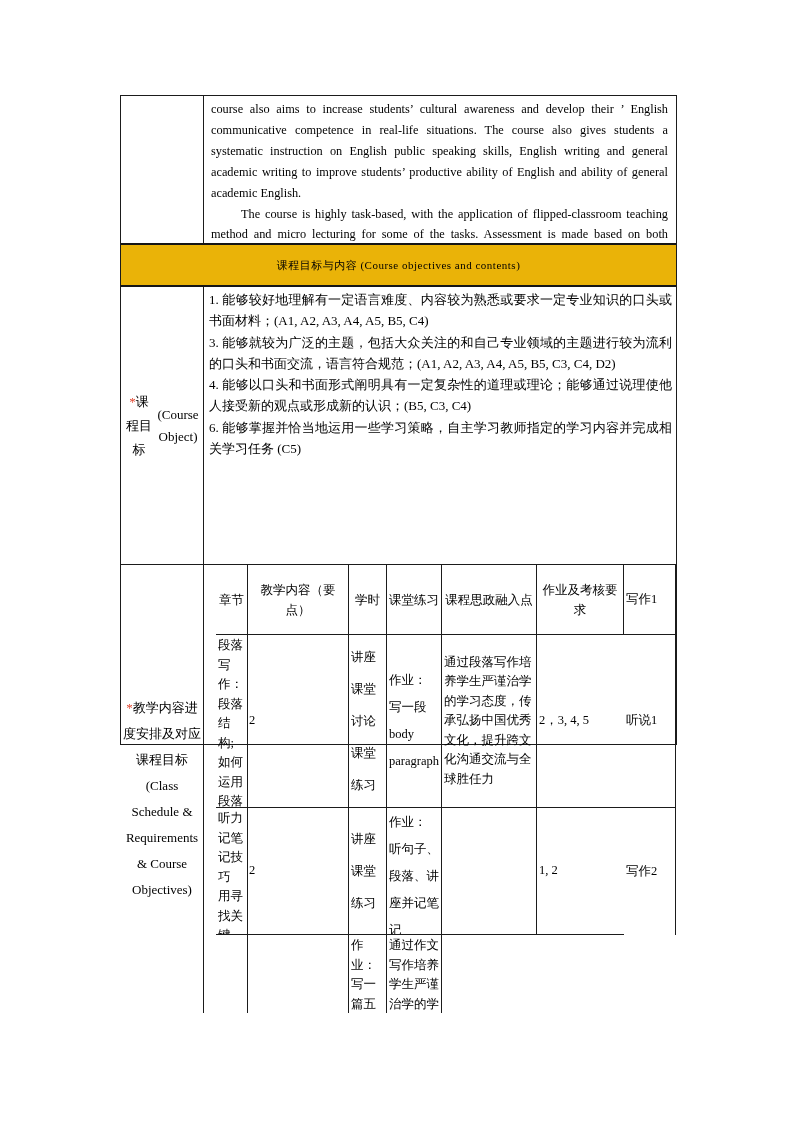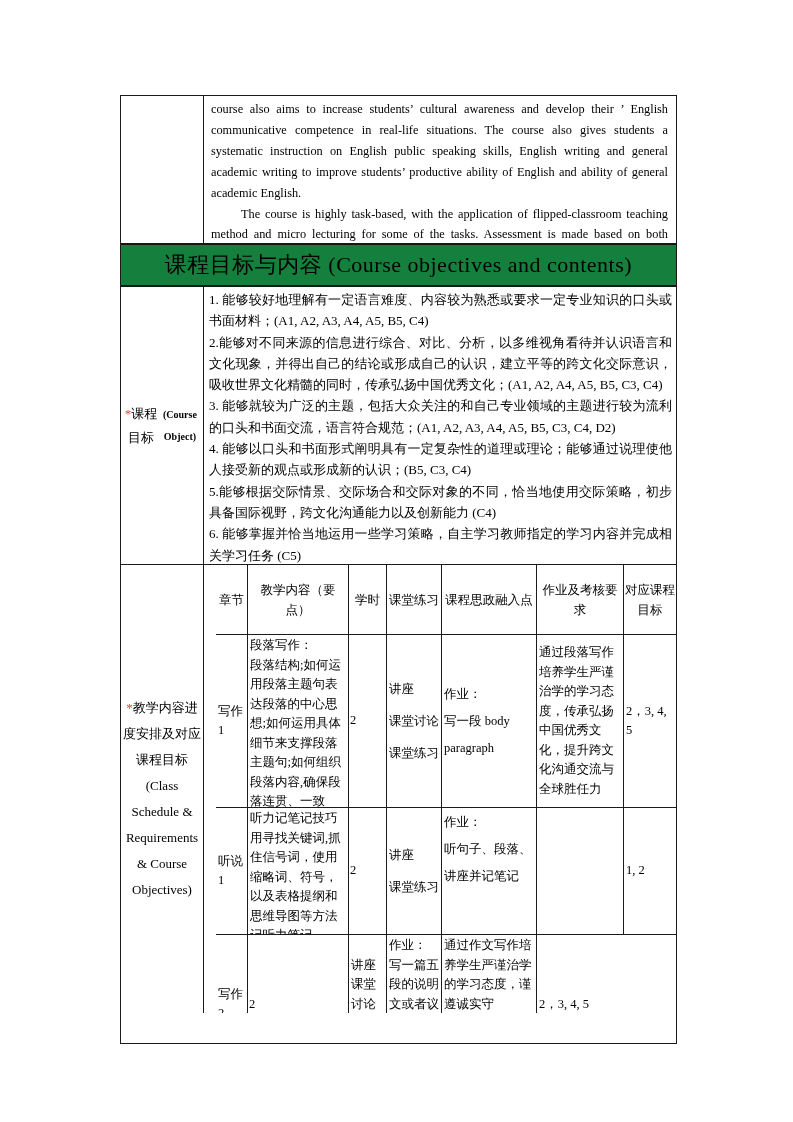--- a/index.html
+++ b/index.html
@@ -2,42 +2,42 @@
 <html><head>
 <meta charset="utf-8">
 <style>
   html,body{margin:0;padding:0;}
   body{
     width:793px;height:1122px;position:relative;background:#ffffff;
     font-family:"Liberation Serif","DejaVu Serif",serif;color:#000;
     overflow:hidden;
   }
   .doc-table{
-    position:absolute;left:120px;top:95px;width:557px;height:949px;
+    position:absolute;left:120px;top:95px;width:557px;height:650px;
     border:1px solid #1b1b1b;box-sizing:border-box;background:#fff;
   }
   .sec{display:flex;box-sizing:border-box;}
   .label-col{
     flex:0 0 83px;width:83px;border-right:1px solid #1b1b1b;box-sizing:border-box;
     display:flex;flex-direction:row;align-items:center;justify-content:center;
     text-align:center;font-size:13px;line-height:24px;padding:0 2px;
   }
-  .label-en{font-size:10px;line-height:22px;font-weight:bold;}
+  .label-en{font-size:13px;line-height:22px;}
   .star{color:#e0452e;}
   
   .sec1{height:147px;}
   .eng-cell{
     flex:1;padding:3px 8px 0 7px;font-size:12.3px;line-height:20.9px;
     text-align:justify;box-sizing:border-box;overflow:hidden;
   }
   .eng-p2{text-indent:30px;}
   
   .sec2{
-    height:44px;background:#15803d;border-top:2px solid #161616;border-bottom:2px solid #161616;
-    align-items:center;justify-content:center;font-size:22px;letter-spacing:0.5px;
+    height:44px;background:#eab308;border-top:2px solid #161616;border-bottom:2px solid #161616;
+    align-items:center;justify-content:center;font-size:11px;letter-spacing:0.5px;
   }
   
   .sec3{height:278px;border-bottom:1px solid #1b1b1b;}
   .obj-cell{
     flex:1;padding:2px 4px 0 5px;font-size:13px;line-height:21.3px;
     text-align:justify;box-sizing:border-box;overflow:hidden;
   }
   
   .sec4{height:448px;overflow:hidden;}
   .sec4 .label-col{font-size:13px;line-height:26px;display:block;padding-top:130px;}
@@ -79,42 +79,39 @@
     <span>课程目标与内容 (Course objectives and contents)</span>
   </div>
 
   <div class="sec sec3">
     <div class="label-col">
       <div><span class="star">*</span><span>课程目标</span></div>
       <div class="label-en">(Course Object)</div>
     </div>
     <div class="obj-cell">
       <div>1. 能够较好地理解有一定语言难度、内容较为熟悉或要求一定专业知识的口头或书面材料；(A1, A2, A3, A4, A5, B5, C4)</div>
-      <div>2.能够对不同来源的信息进行综合、对比、分析，以多维视角看待并认识语言和文化现象，并得出自己的结论或形成自己的认识，建立平等的跨文化交际意识，吸收世界文化精髓的同时，传承弘扬中国优秀文化；(A1, A2, A4, A5, B5, C3, C4)</div>
       <div>3. 能够就较为广泛的主题，包括大众关注的和自己专业领域的主题进行较为流利的口头和书面交流，语言符合规范；(A1, A2, A3, A4, A5, B5, C3, C4, D2)</div>
       <div>4. 能够以口头和书面形式阐明具有一定复杂性的道理或理论；能够通过说理使他人接受新的观点或形成新的认识；(B5, C3, C4)</div>
-      <div>5.能够根据交际情景、交际场合和交际对象的不同，恰当地使用交际策略，初步具备国际视野，跨文化沟通能力以及创新能力 (C4)</div>
       <div>6. 能够掌握并恰当地运用一些学习策略，自主学习教师指定的学习内容并完成相关学习任务 (C5)</div>
     </div>
   </div>
 
   <div class="sec sec4">
     <div class="label-col">
       <span class="star">*</span><span>教学内容进度安排及对应课程目标</span>
       <span>(Class Schedule &amp; Requirements &amp; Course Objectives)</span>
     </div>
     <div class="grid">
 
       <div class="cell hdr">章节</div>
       <div class="cell hdr">教学内容（要点）</div>
       <div class="cell hdr">学时</div>
       <div class="cell hdr">课堂练习</div>
       <div class="cell hdr">课程思政融入点</div>
       <div class="cell hdr">作业及考核要求</div>
-      <div class="cell hdr last-col">对应课程目标</div>
 
       <div class="cell">写作1</div>
       <div class="cell pre v-top">段落写作：
 段落结构;如何运用段落主题句表达段落的中心思想;如何运用具体细节来支撑段落主题句;如何组织段落内容,确保段落连贯、一致</div>
       <div class="cell pad-l1">2</div>
       <div class="cell pre lh-fmt">讲座
 课堂讨论
 课堂练习</div>
       <div class="cell pre lh-asm">作业：
 写一段 body paragraph</div>

